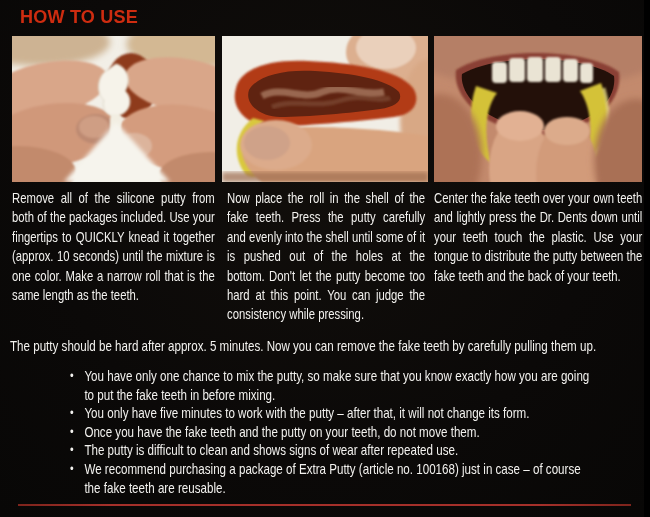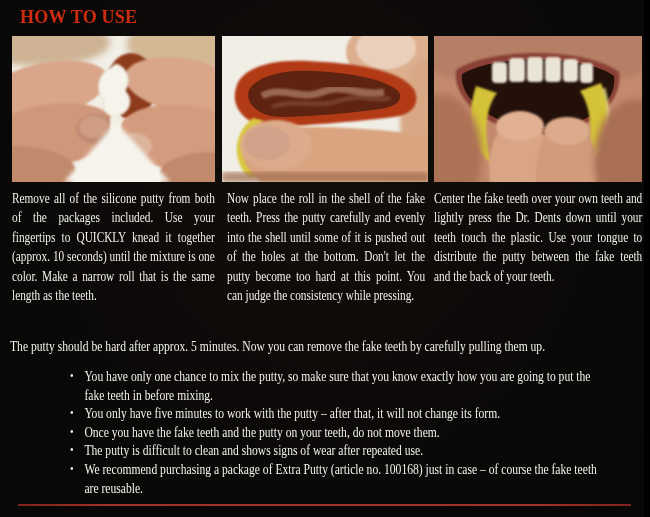--- a/index.html
+++ b/index.html
@@ -1,19 +1,19 @@
 <!DOCTYPE html>
 <html><head>
 <meta charset="utf-8">
 <style>
   html,body { margin:0; padding:0; background:#000; }
   .page {
     position:relative; width:644px; height:517px; overflow:hidden;
     background: radial-gradient(ellipse at 50% 35%, #110e0b 0%, #0b0908 60%, #080706 100%);
-    font-family:Liberation Serif, serif;
+    font-family:Liberation Sans, sans-serif;
     -webkit-font-smoothing:antialiased;
   }
   .title {
     position:absolute; left:20px; top:6px;
     font-size:19px; font-weight:bold; letter-spacing:0.2px;
     color:#ce2c10;
     transform:scaleX(.95); transform-origin:left top;
   }
   .photo {
     position:absolute; top:36px; height:146px; background:#000; overflow:hidden;

